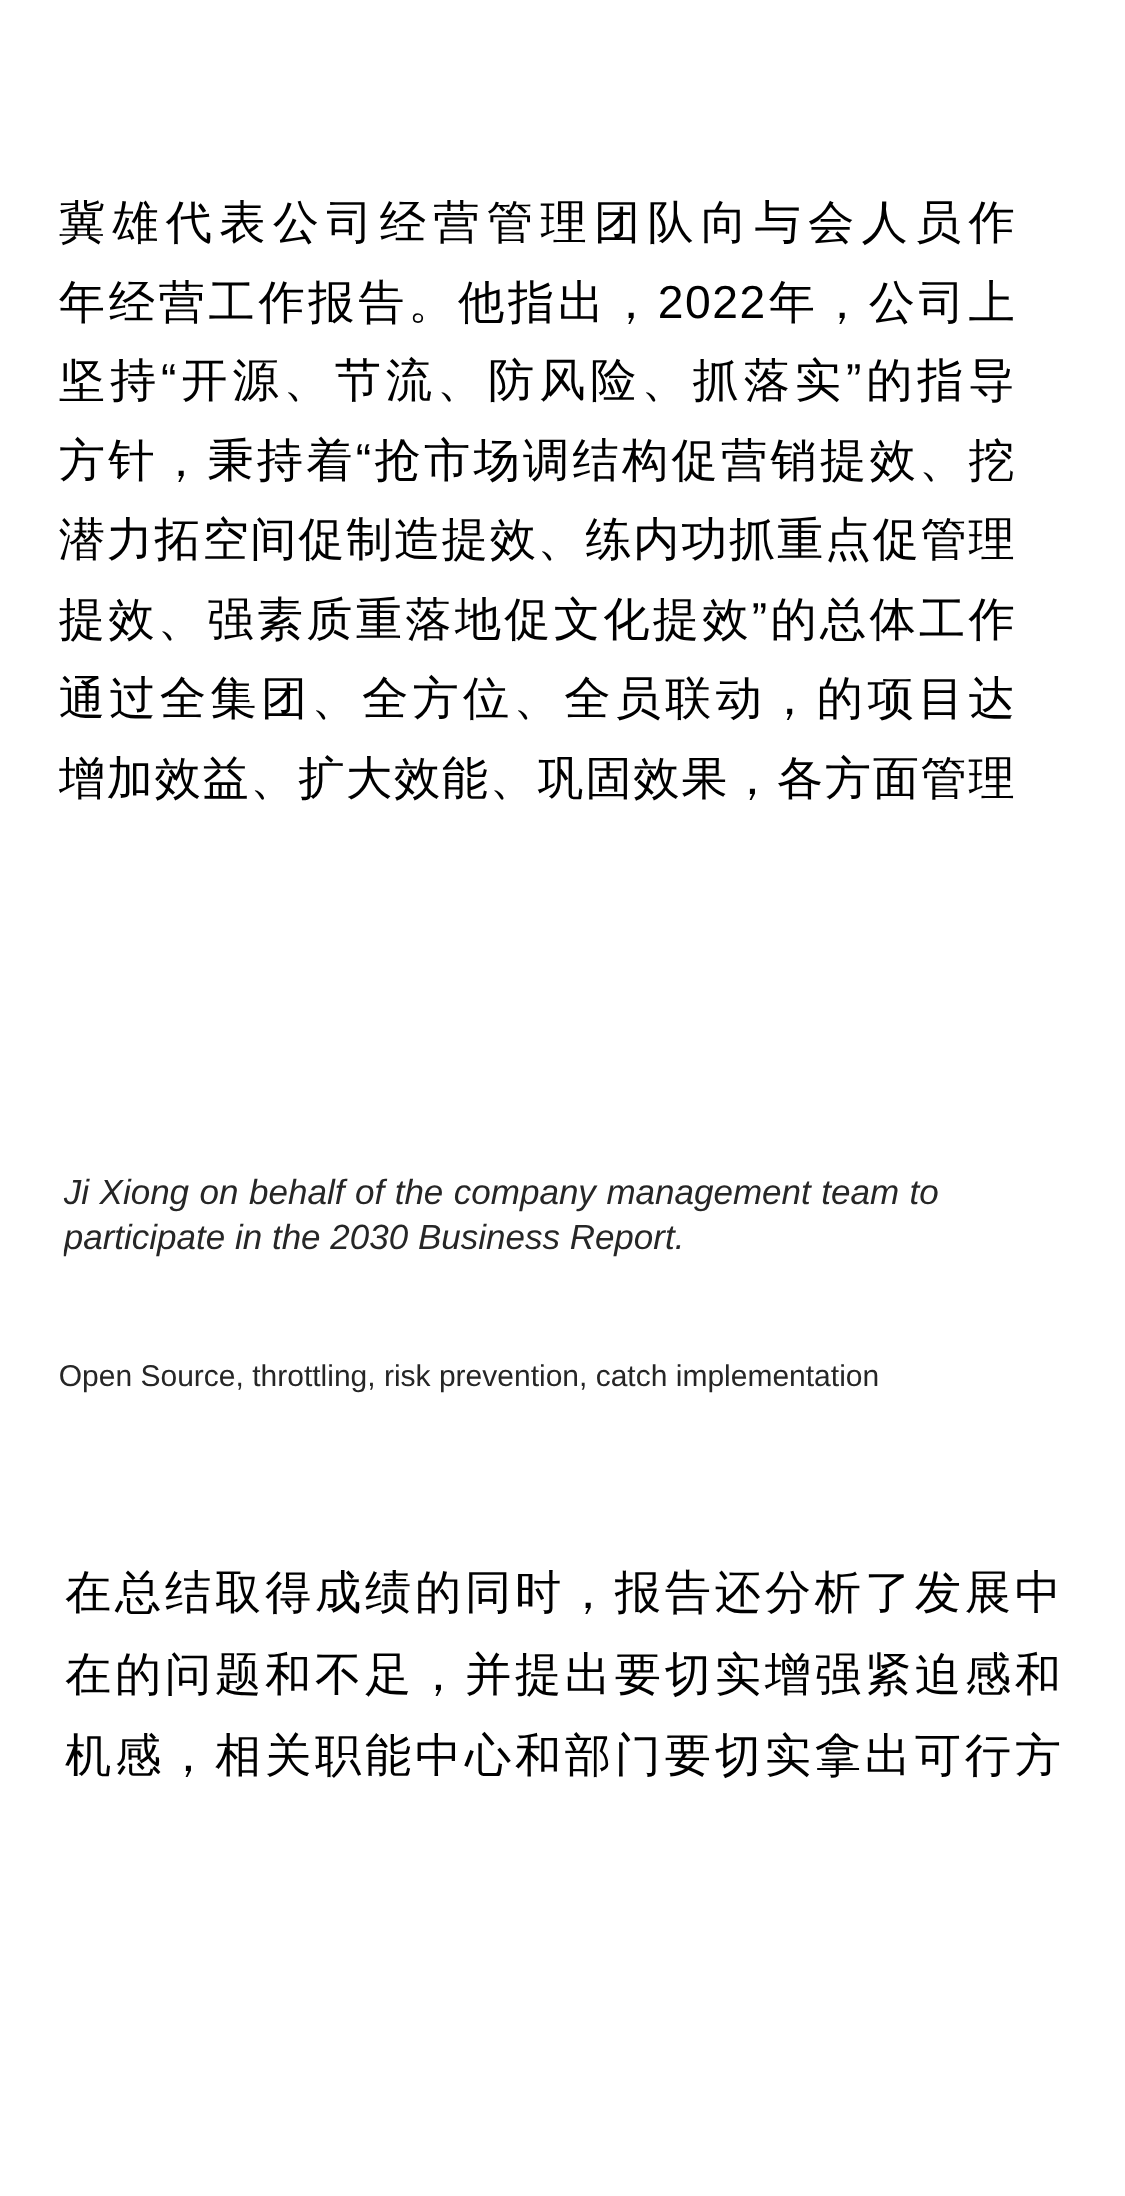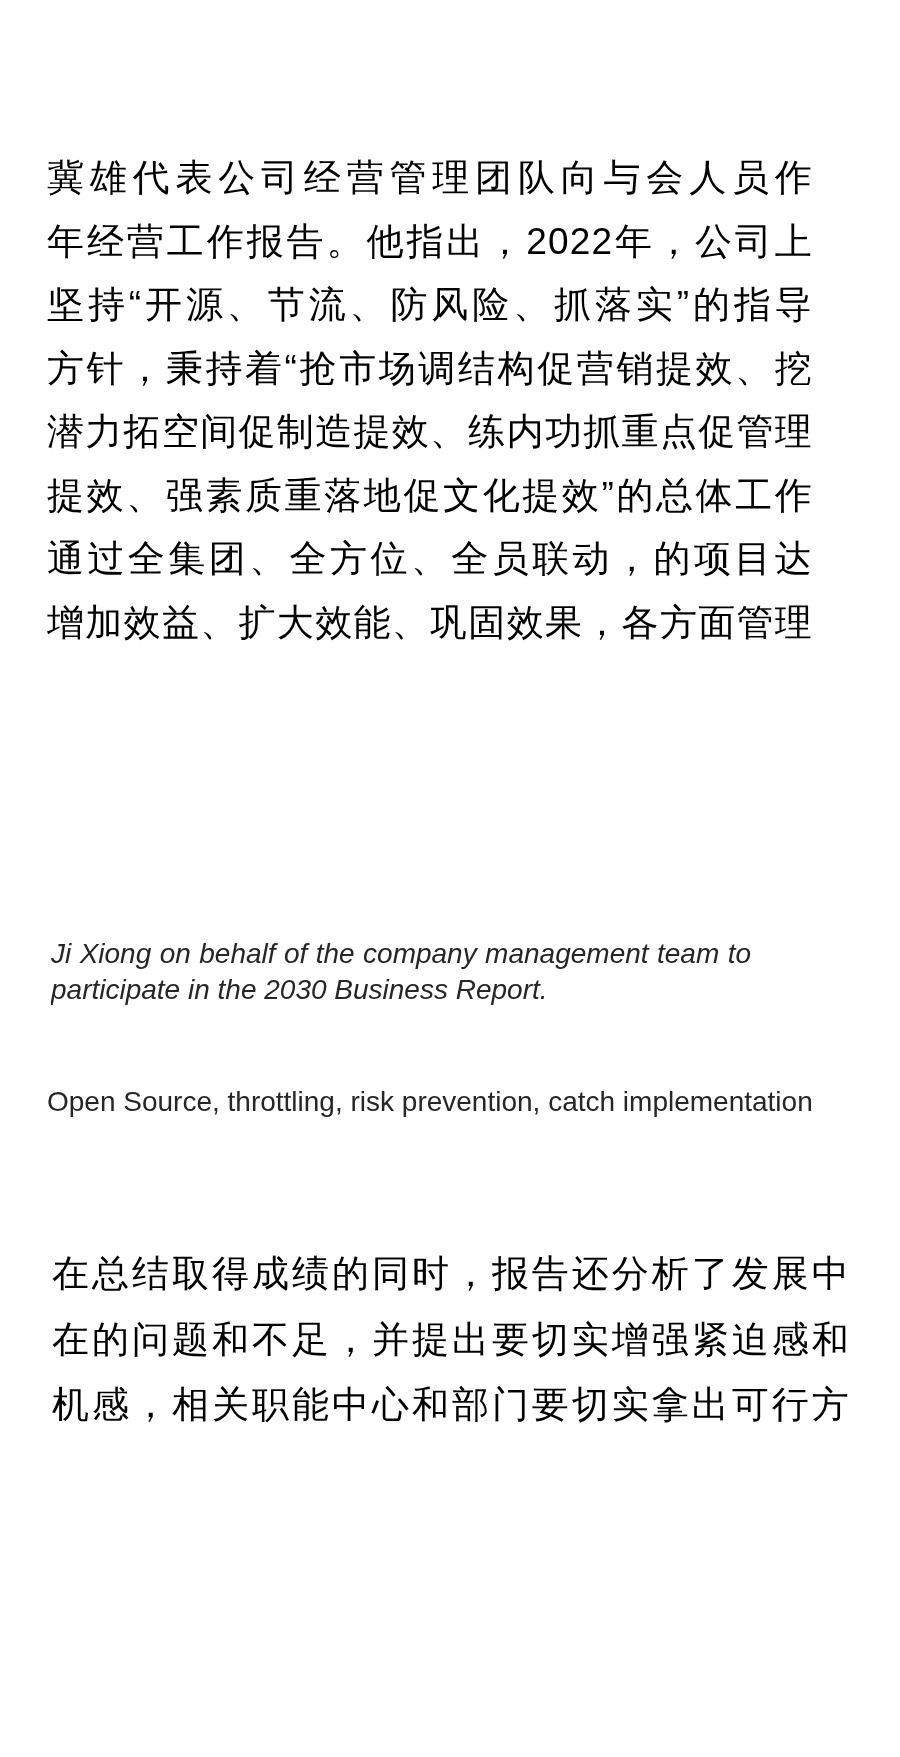--- a/index.html
+++ b/index.html
@@ -69,21 +69,21 @@
     text-align: justify;
     text-align-last: justify;
   }
   
   .subtitle {
     position: absolute;
     left: 47px;
     top: 1084px;
     width: 800px;
     color: #262626;
-    font-size: 28px;
+    font-size: 24px;
     line-height: 36px;
     white-space: nowrap;
     overflow: hidden;
   }
 </style>
 </head>
 <body>
 
 <div class="page">
 

